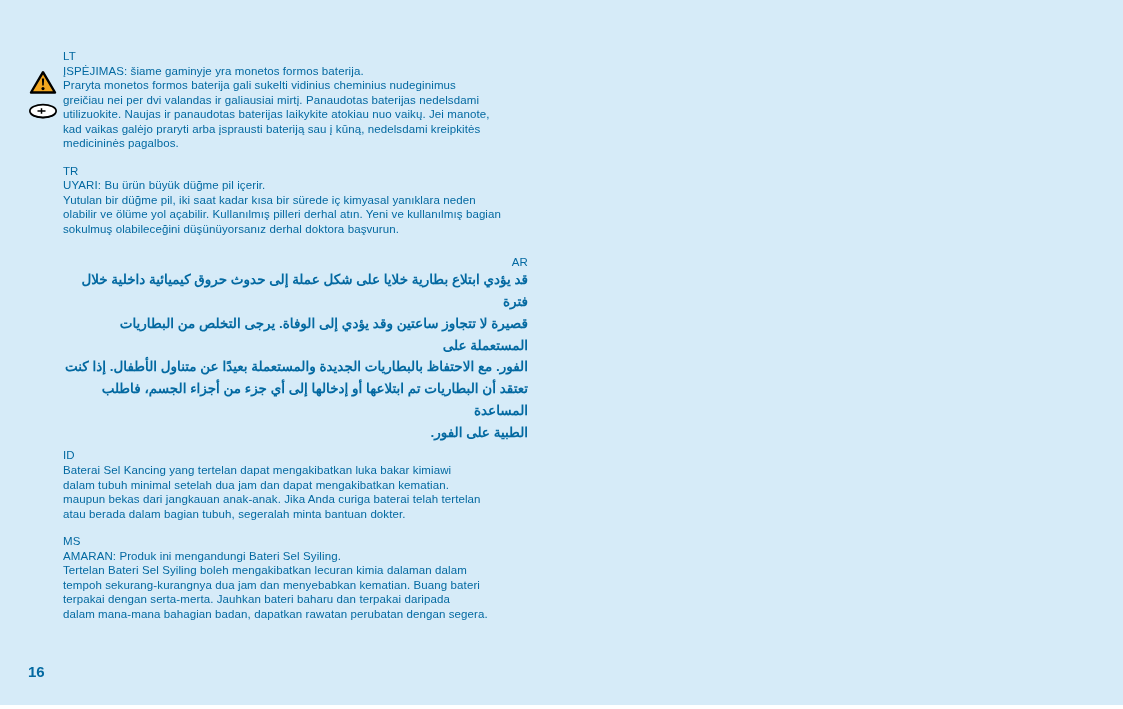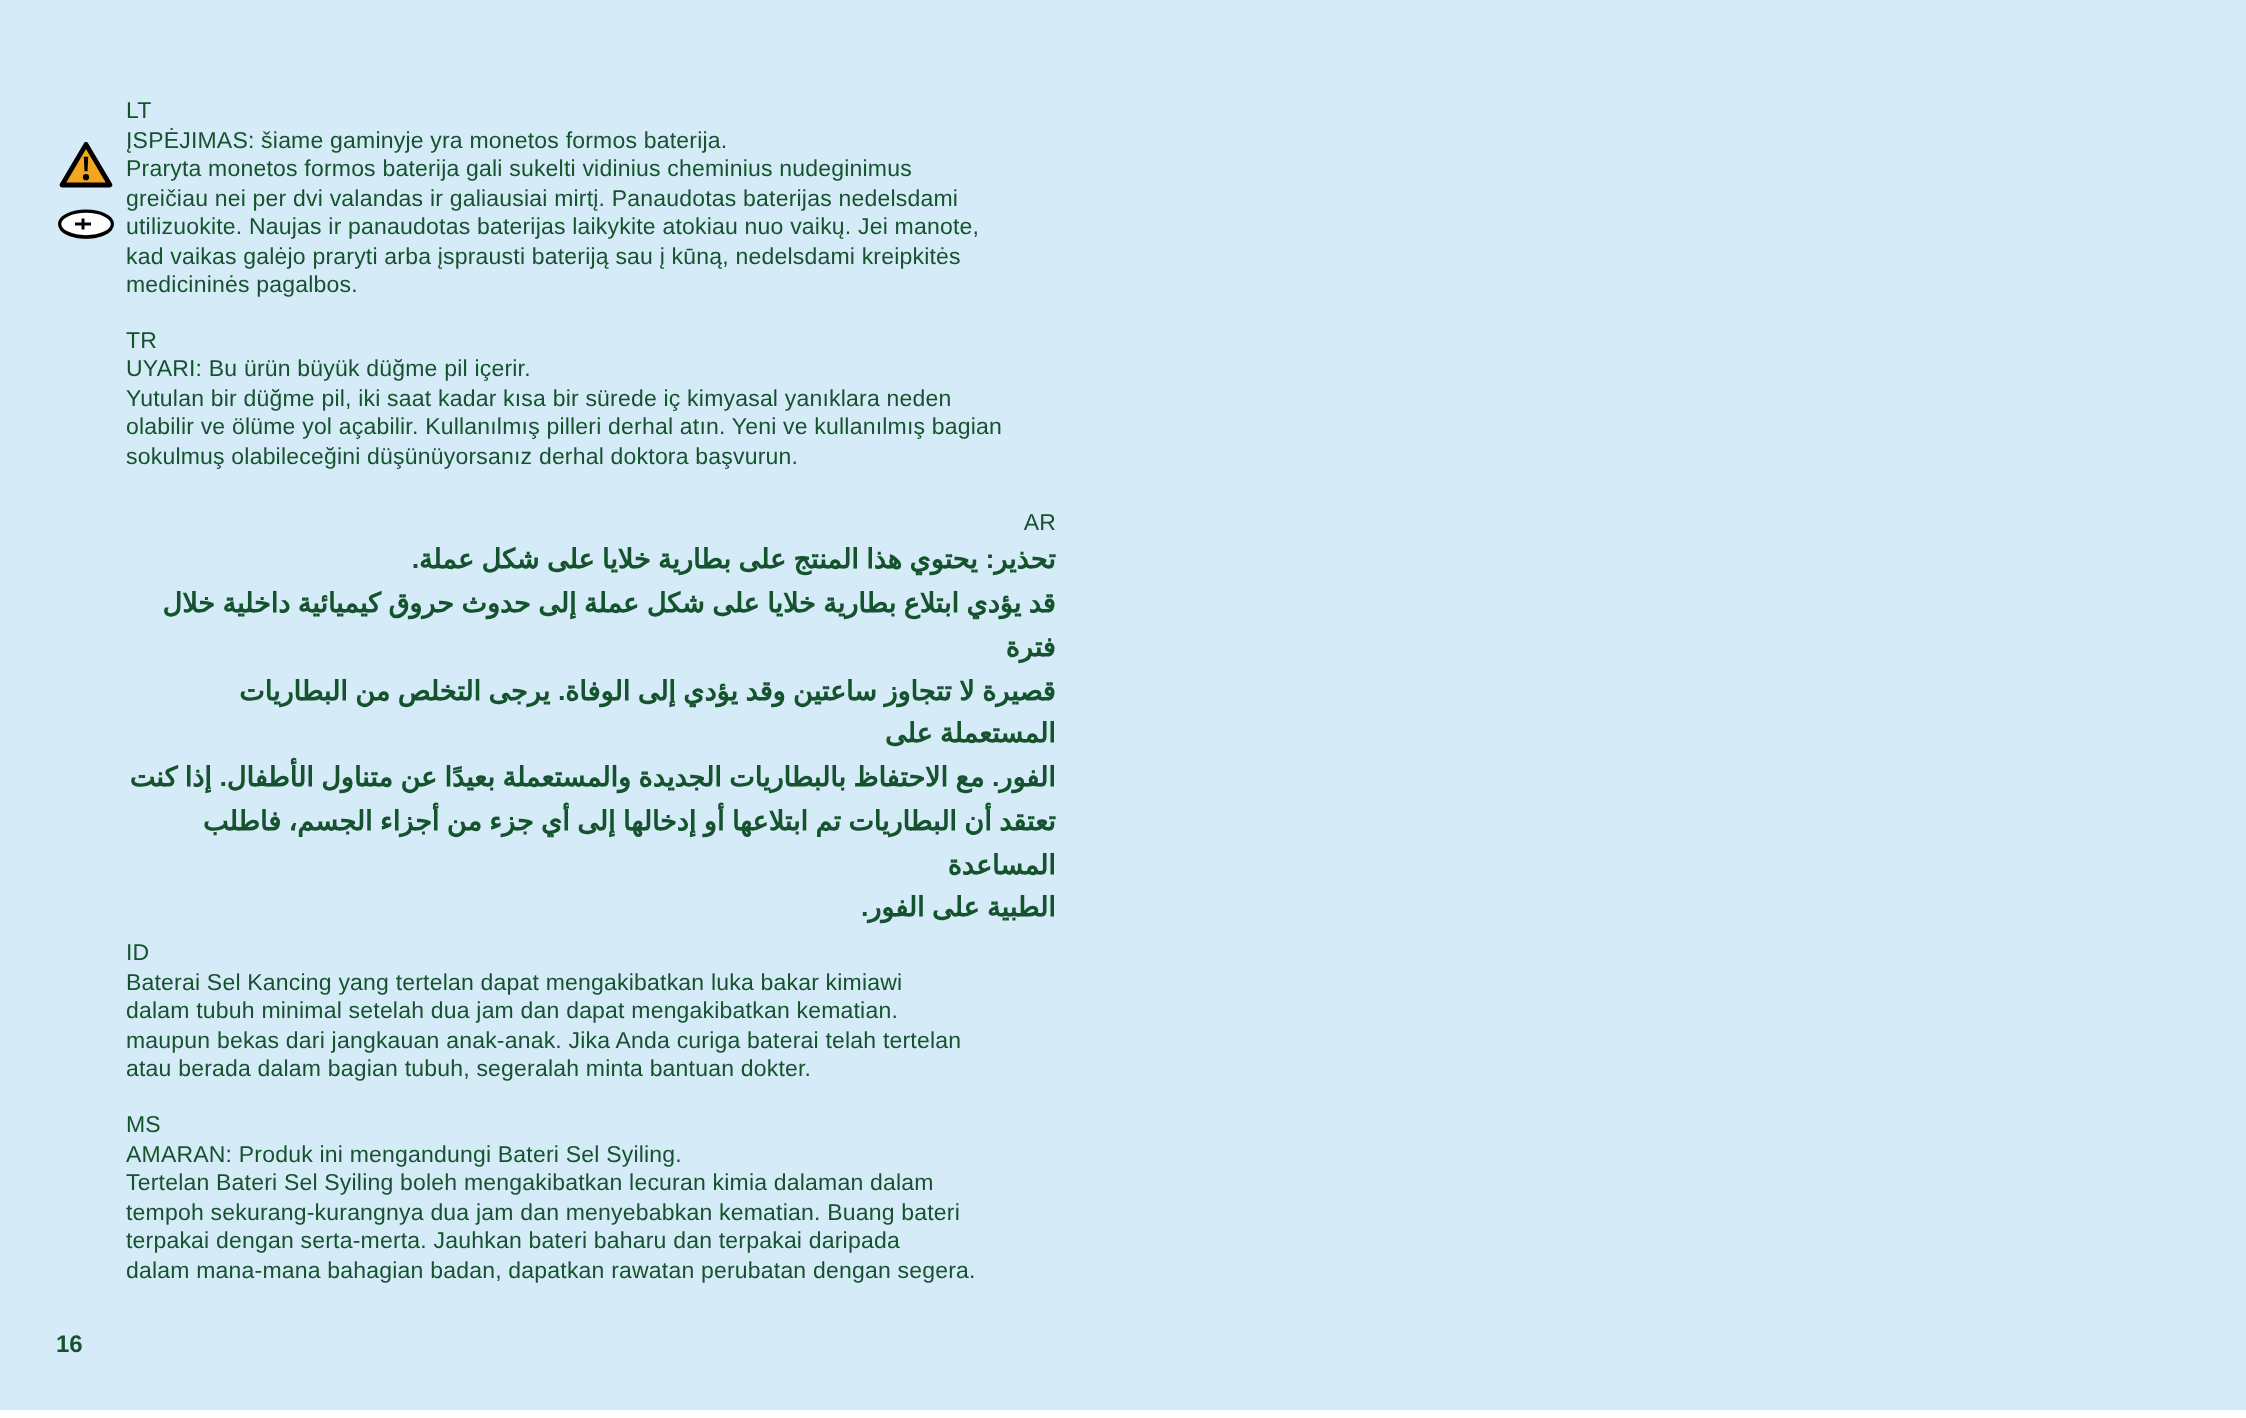--- a/index.html
+++ b/index.html
@@ -1,21 +1,21 @@
 <!DOCTYPE html>
 <html><head>
 <meta charset="utf-8">
 <style>
   html, body { margin: 0; padding: 0; }
   .page {
     position: relative;
     width: 1123px;
     height: 709px;
     background: #d6ebf8;
-    color: #14532d;
+    color: #0369a1;
     font-family: "Liberation Sans", sans-serif;
     overflow: hidden;
   }
   .bottom-strip {
     position: absolute;
     left: 0; right: 0; bottom: 0;
     height: 4px;
     background: #ffffff;
   }
   .icon-col {
@@ -45,21 +45,21 @@
   .section.rtl .lang-label { direction: ltr; text-align: right; }
   .section.rtl .line {
     font-weight: bold;
     font-size: 13.5px;
     line-height: 21.8px;
   }
   .page-number {
     position: absolute;
     left: 28px;
     top: 663px;
-    font-size: 12px;
+    font-size: 15px;
     font-weight: bold;
     line-height: 18px;
   }
 </style>
 </head>
 <body>
 
 <div class="page">
 
   <div class="icon-col">
@@ -91,21 +91,20 @@
       </div>
       <div class="section">
         <div class="lang-label">TR</div>
         <div class="line">UYARI: Bu ürün büyük düğme pil içerir.</div>
         <div class="line">Yutulan bir düğme pil, iki saat kadar kısa bir sürede iç kimyasal yanıklara neden</div>
         <div class="line">olabilir ve ölüme yol açabilir. Kullanılmış pilleri derhal atın. Yeni ve kullanılmış bagian</div>
         <div class="line">sokulmuş olabileceğini düşünüyorsanız derhal doktora başvurun.</div>
       </div>
       <div class="section rtl">
         <div class="lang-label">AR</div>
-        <div class="line">تحذير: يحتوي هذا المنتج على بطارية خلايا على شكل عملة.</div>
         <div class="line">قد يؤدي ابتلاع بطارية خلايا على شكل عملة إلى حدوث حروق كيميائية داخلية خلال فترة</div>
         <div class="line">قصيرة لا تتجاوز ساعتين وقد يؤدي إلى الوفاة. يرجى التخلص من البطاريات المستعملة على</div>
         <div class="line">الفور. مع الاحتفاظ بالبطاريات الجديدة والمستعملة بعيدًا عن متناول الأطفال. إذا كنت</div>
         <div class="line">تعتقد أن البطاريات تم ابتلاعها أو إدخالها إلى أي جزء من أجزاء الجسم، فاطلب المساعدة</div>
         <div class="line">الطبية على الفور.</div>
       </div>
       <div class="section">
         <div class="lang-label">ID</div>
         <div class="line">Baterai Sel Kancing yang tertelan dapat mengakibatkan luka bakar kimiawi</div>
         <div class="line">dalam tubuh minimal setelah dua jam dan dapat mengakibatkan kematian.</div>

